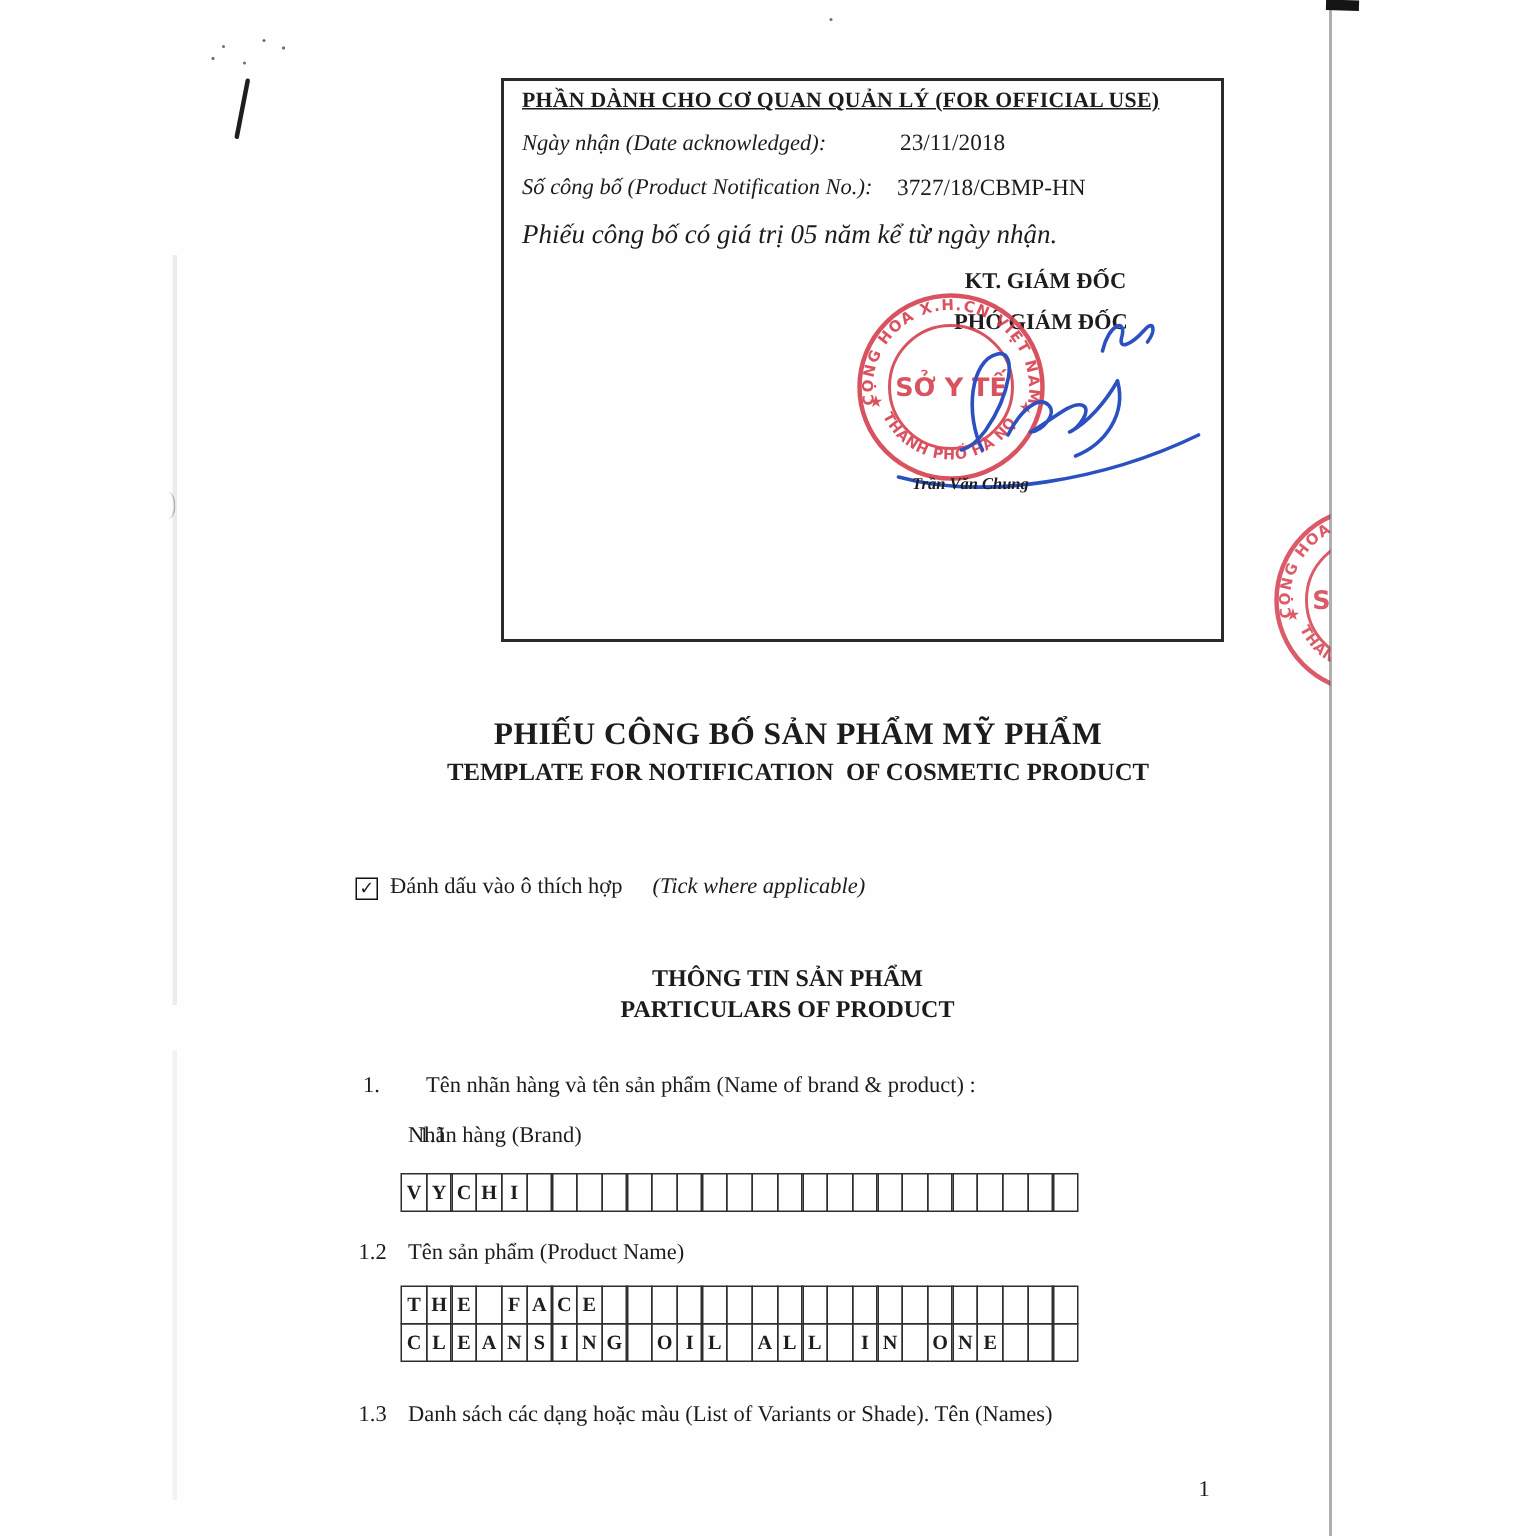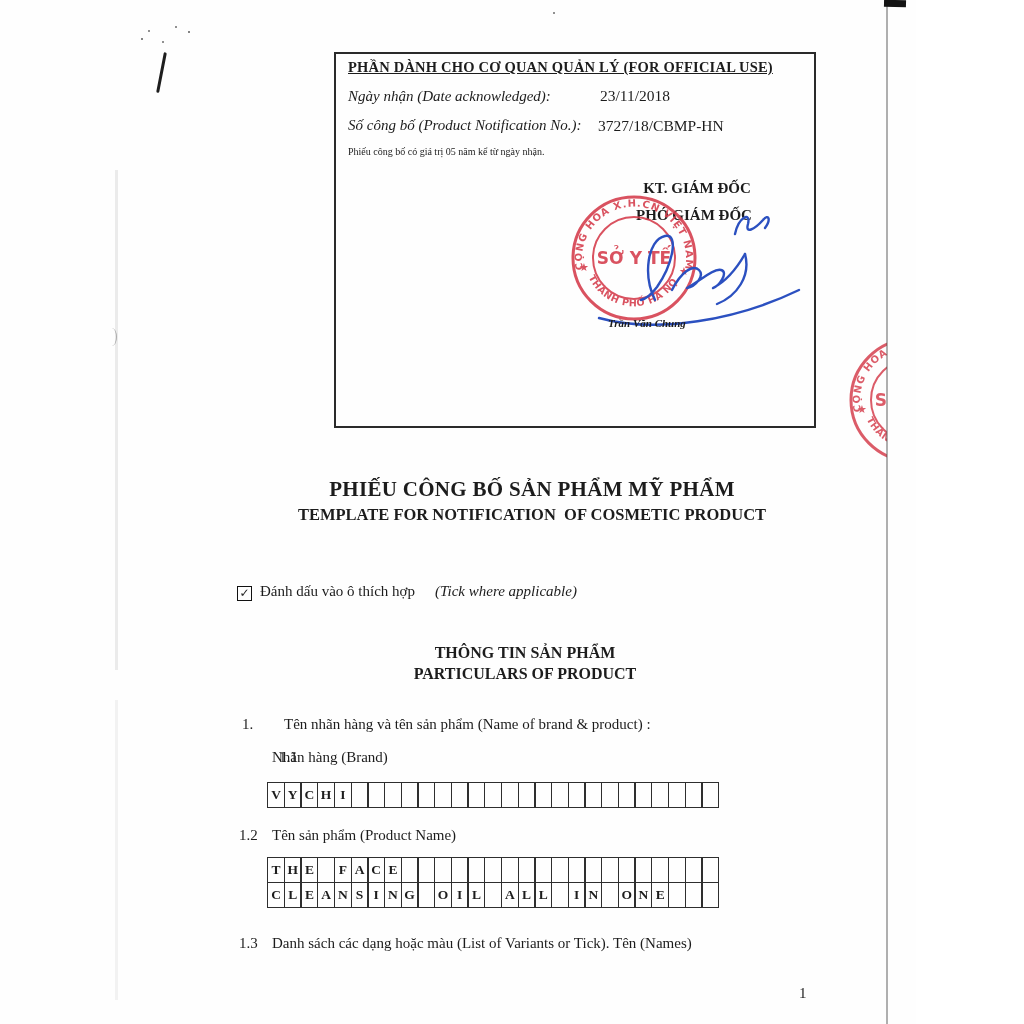--- a/index.html
+++ b/index.html
@@ -16,21 +16,21 @@
   #corner-mark { left:884px; top:0; width:22px; height:7px; background:#141414; transform:rotate(1.5deg); z-index:10; }
   #pen-mark { left:160px; top:52px; width:2.6px; height:41px; background:#1e1e1e; border-radius:2px; transform:rotate(11deg); }
   .speck { position:absolute; background:#6d6d6d; border-radius:50%; }
   #curl-mark { left:107px; top:328px; width:9px; height:18px; border-right:1.6px solid rgba(120,120,120,.55); border-radius:50%; }
 
   
   #official-box { left:334px; top:52px; width:478px; height:372px; border:2px solid #2a2a2a; background:transparent; }
   #official-box .hdr { position:absolute; left:12px; top:5px; font-size:14.5px; font-weight:bold; text-decoration:underline; letter-spacing:.2px; white-space:nowrap; }
   .box-label { position:absolute; left:12px; font-style:italic; font-size:15px; white-space:nowrap; }
   .box-value { position:absolute; font-size:15.5px; white-space:nowrap; }
-  #validity { position:absolute; left:12px; top:92px; font-size:10px; white-space:nowrap; }
+  #validity { position:absolute; left:12px; top:92px; font-style:italic; font-size:18px; white-space:nowrap; }
   .signer { position:absolute; font-weight:bold; font-size:15px; text-align:center; white-space:nowrap; z-index:1; }
   #signer-name { position:absolute; left:272px; top:263px; width:160px; text-align:left; font-weight:bold; font-size:11px; z-index:4;font-style:italic; }
   #stamp-wrap { position:absolute; left:228px; top:134px; width:140px; height:140px; z-index:2; opacity:.9; }
   #sig-wrap { position:absolute; left:241px; top:138px; width:235px; height:140px; z-index:3; }
   .stamp-svg text { font-family:"DejaVu Sans", sans-serif; font-weight:bold; }
 
   
   #title-block { left:232px; top:477px; width:600px; text-align:center; }
   #title-vi { font-size:21px; font-weight:bold; letter-spacing:.3px; }
   #title-en { font-size:16.5px; font-weight:bold; margin-top:3px; white-space:pre; }
@@ -244,21 +244,21 @@
         <div class="lcell">O</div>
         <div class="lcell">N</div>
         <div class="lcell">E</div>
         <div class="lcell"></div>
         <div class="lcell"></div>
         <div class="lcell"></div>
       </div>
     </div>
 
   <div class="item-no" style="left:239px;top:935px;">1.3</div>
-  <div class="item-label" style="top:935px;">Danh sách các dạng hoặc màu (List of Variants or Tick). Tên (Names)</div>
+  <div class="item-label" style="top:935px;">Danh sách các dạng hoặc màu (List of Variants or Shade). Tên (Names)</div>
 
   <div class="abs" id="page-number">1</div>
 
   <div id="partial-stamp">
     <svg class="stamp-svg" viewBox="0 0 140 140" width="140" height="140" style="position:absolute;left:0;top:0;">
       <g fill="none" stroke-width="3" stroke="#d6404f">
         <circle cx="70" cy="70" r="61"></circle>
         <circle cx="70" cy="70" r="41" stroke-width="2"></circle>
       </g>
       <defs>

